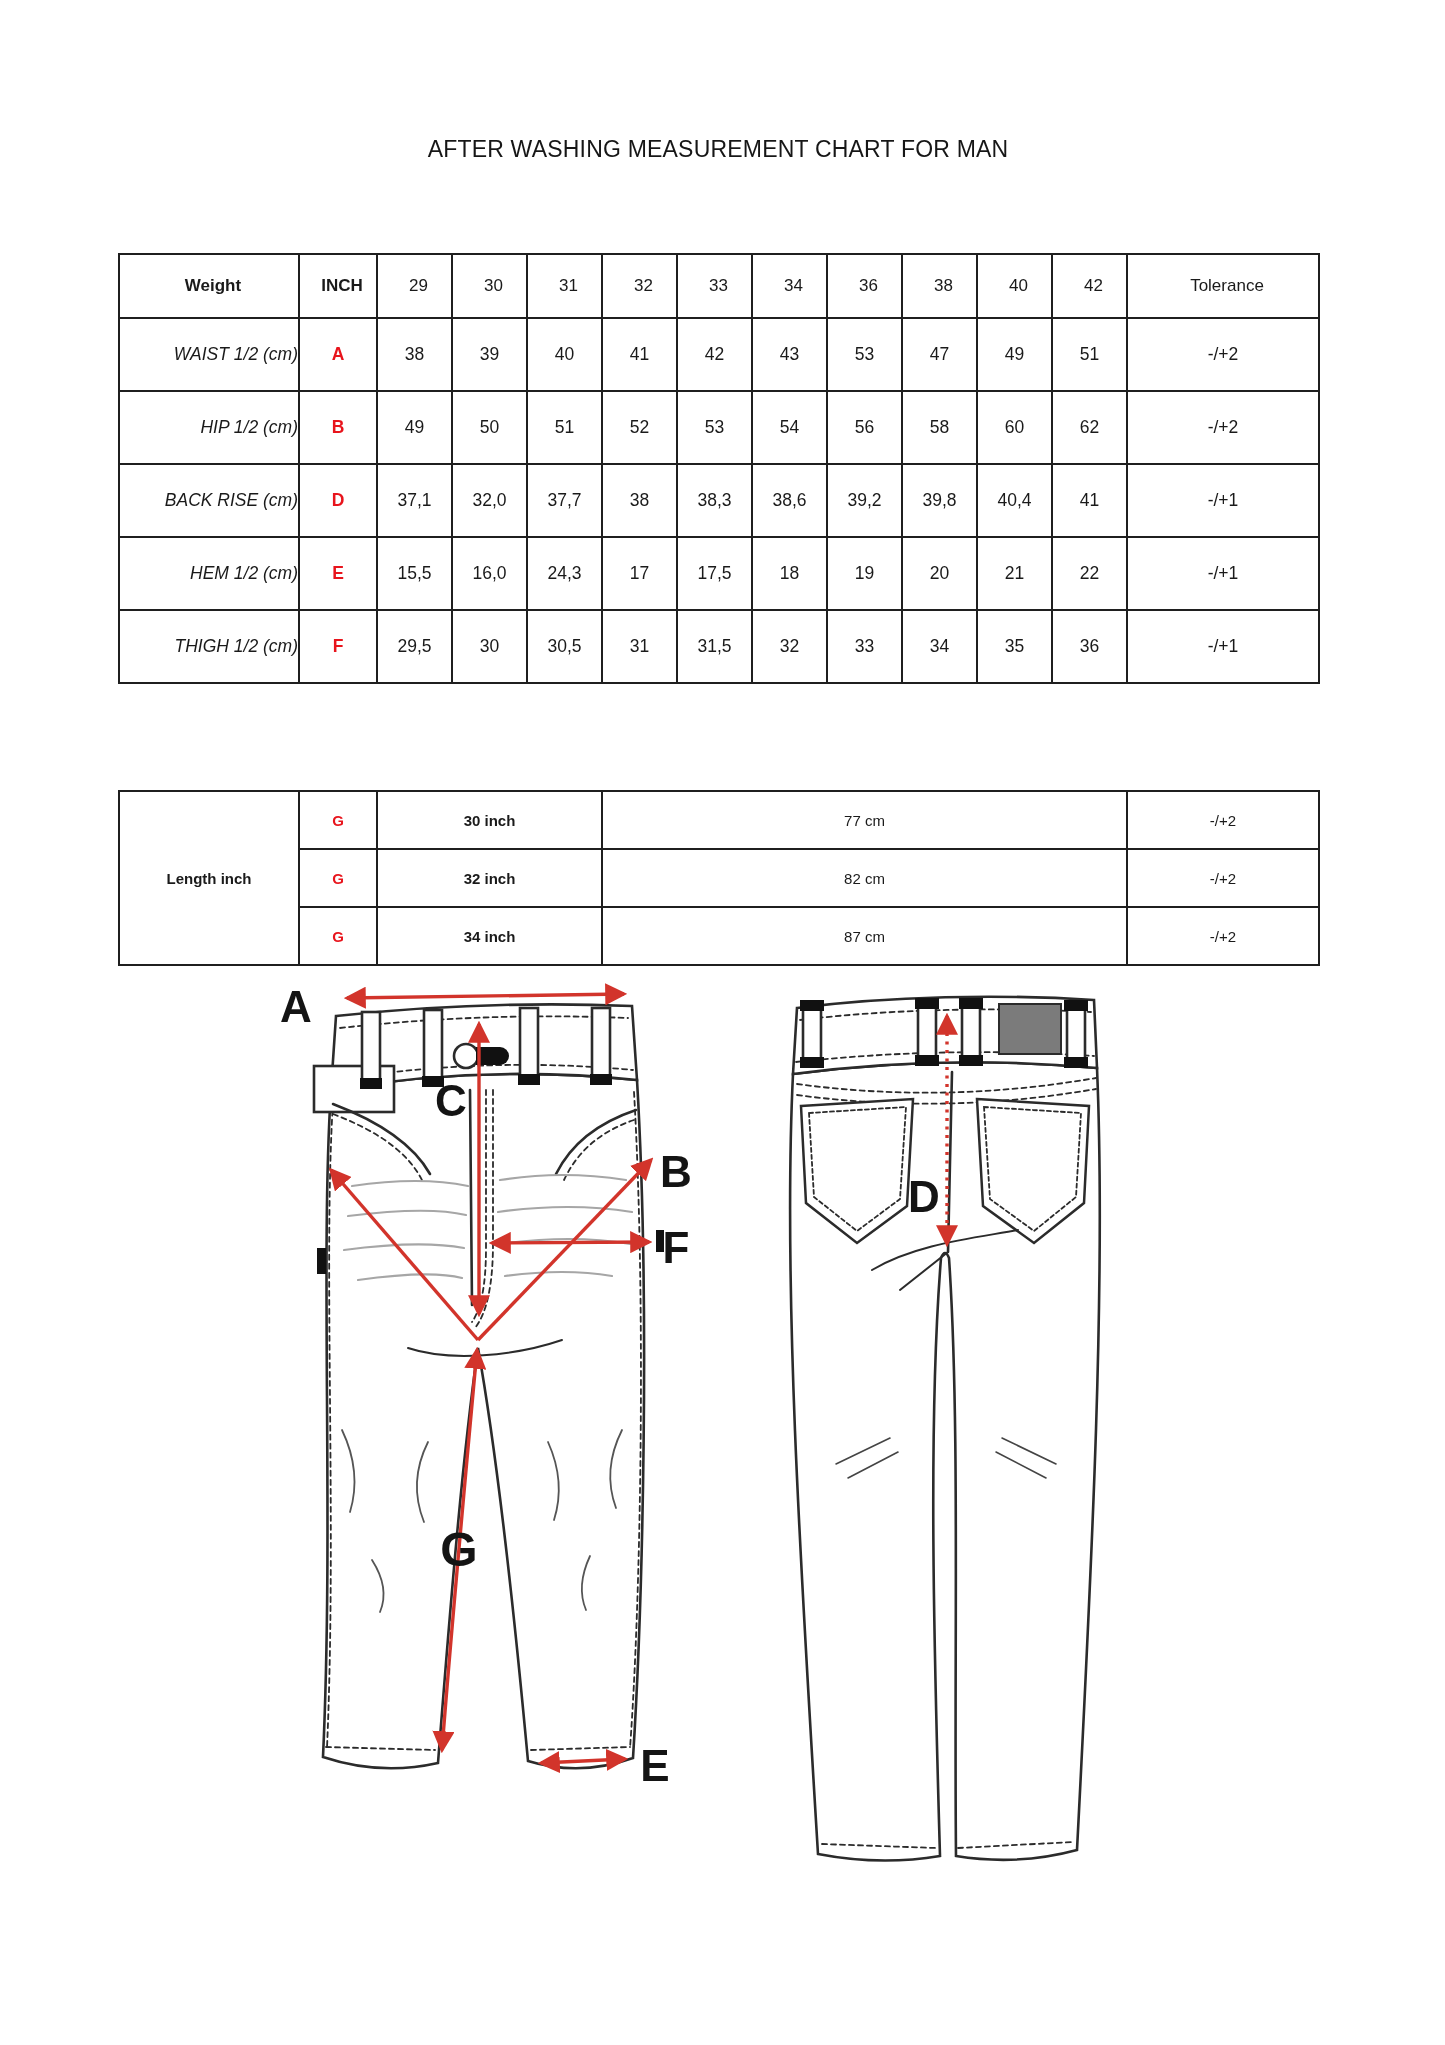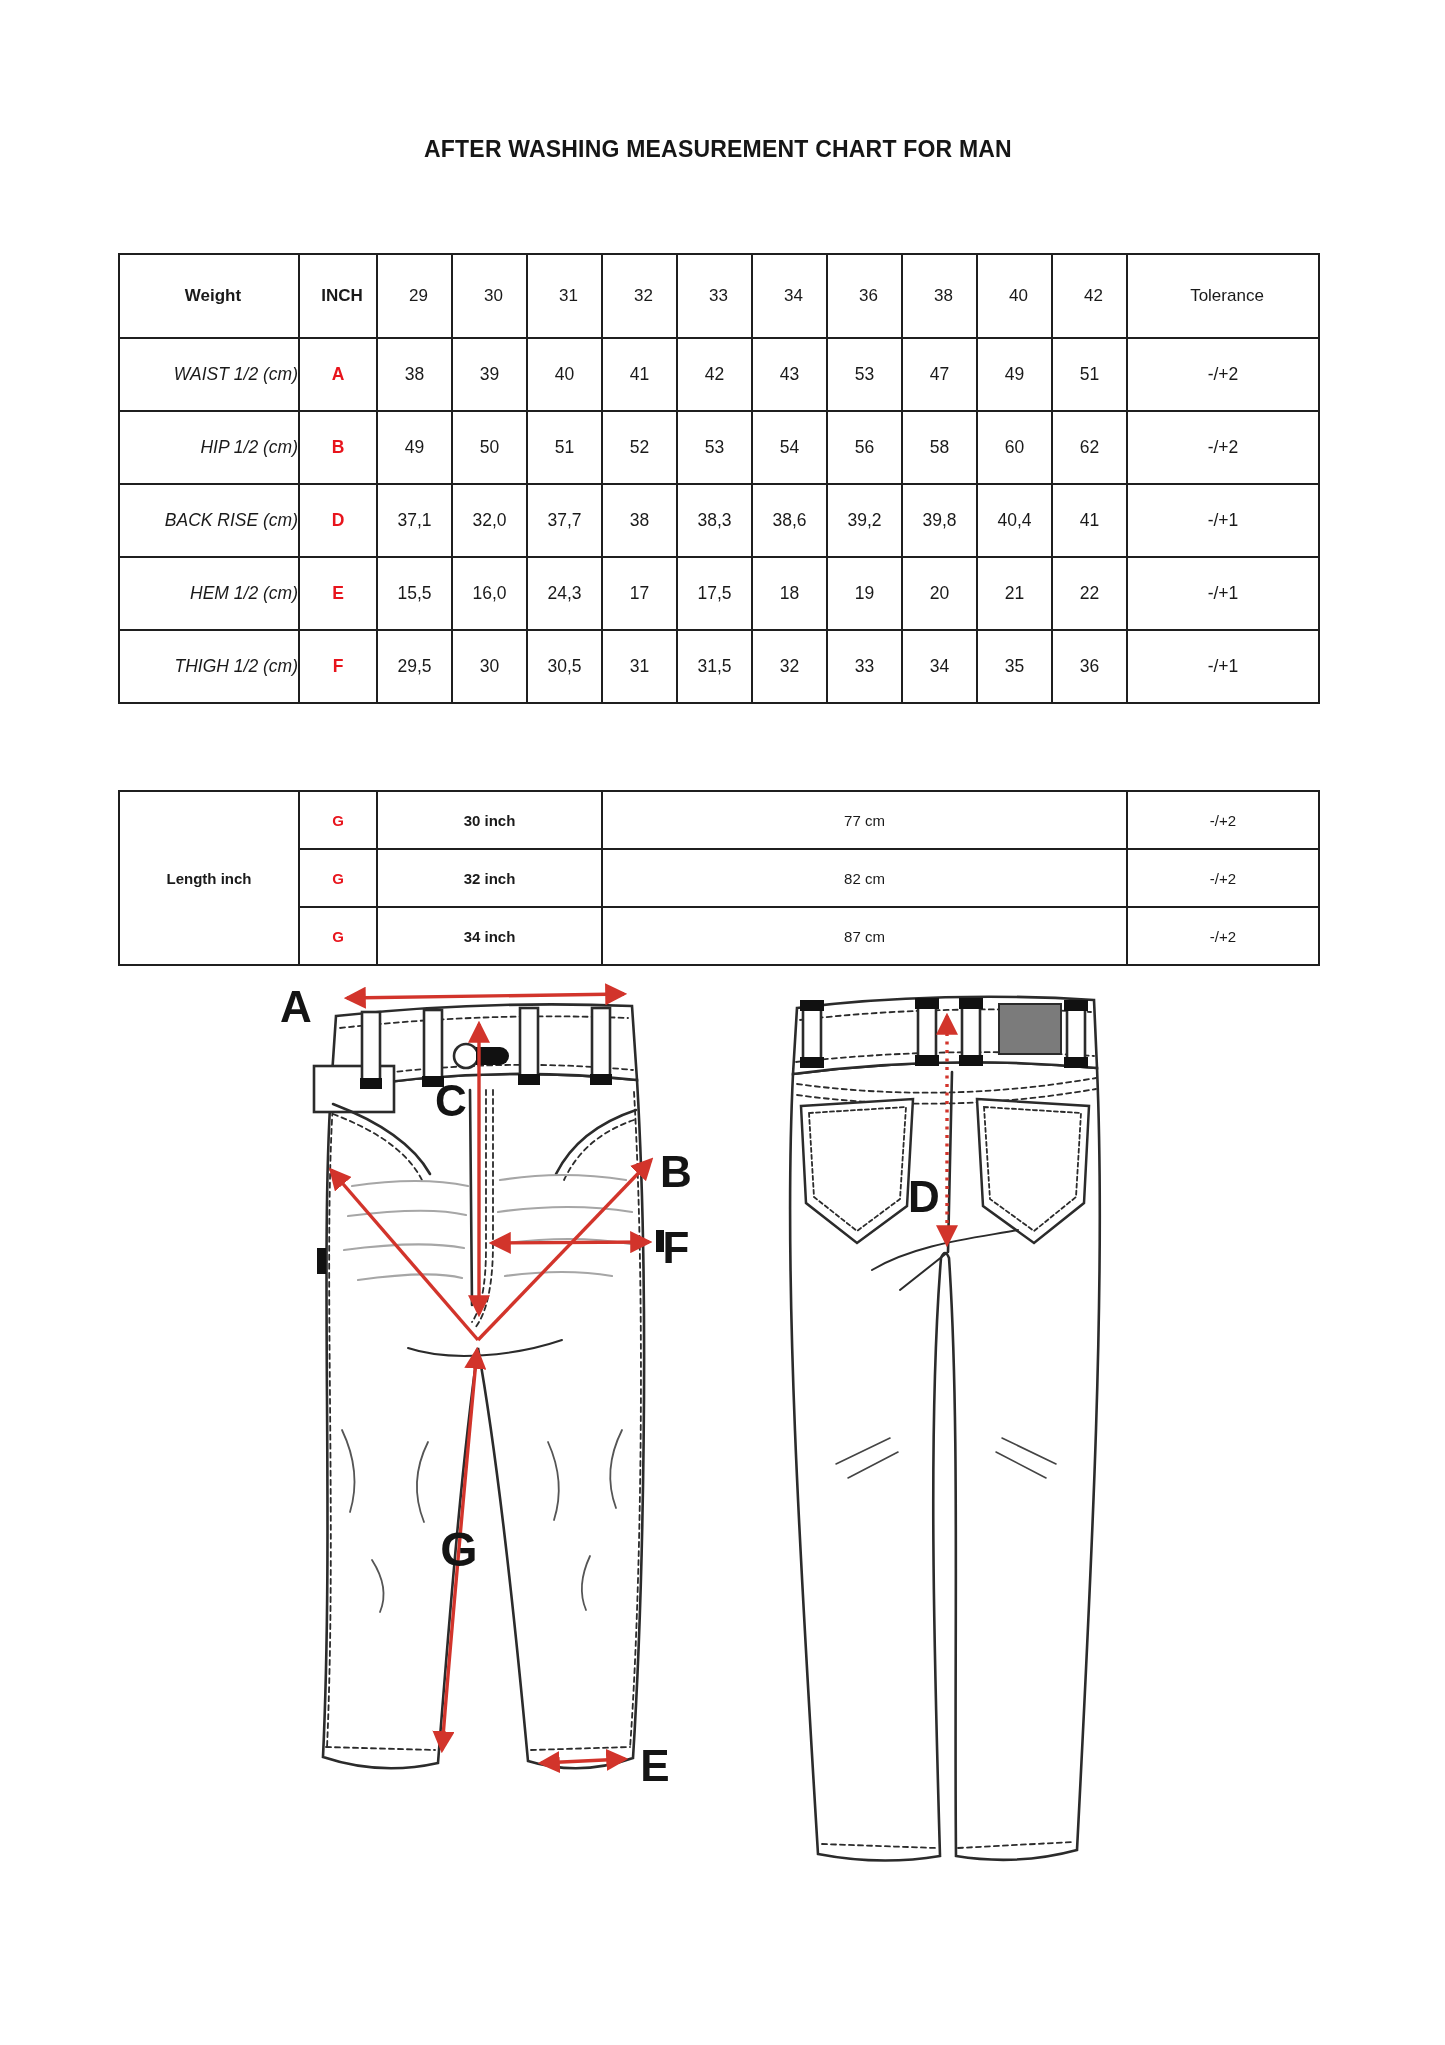--- a/index.html
+++ b/index.html
@@ -5,29 +5,29 @@
   * { margin:0; padding:0; box-sizing:border-box; }
   html,body { background:#ffffff; }
   body {
     width:1445px; height:2045px; position:relative;
     font-family:"Liberation Sans", sans-serif; color:#1a1a1a;
   }
   .sheet { position:absolute; inset:0; overflow:hidden; }
 
   .title {
     position:absolute; top:136px; left:118px; width:1200px;
-    text-align:center; font-size:23px; font-weight:bold; letter-spacing:.2px;
+    text-align:center; font-size:23px; font-weight:normal; letter-spacing:.2px;
     color:#161616;
   }
 
   table { border-collapse:collapse; table-layout:fixed; position:absolute; left:118px; background:#fff; }
   th,td { border:2px solid #1f1f1f; text-align:center; vertical-align:middle; font-weight:normal; overflow:hidden; }
 
   .size-table { top:253px; width:1200px; }
-  .size-table th { height:84px; font-size:17px;padding-left:8px; }
+  .size-table th { height:64px; font-size:17px;padding-left:8px; }
   .size-table td { height:73px; font-size:17.5px; }
   .corner-cell  { font-size:20px; font-weight:bold; }
   .inch-cell    { font-size:15px; font-weight:bold; }
   .tol-head     { font-size:19px; }
   .row-label    { text-align:right; padding-left:5px; font-size:15.5px;font-style:italic; }
   .code-cell    { color:#e8141c; font-weight:bold; font-size:16px; }
   .tol-cell     { font-size:16px; }
 
   .length-table { top:790px; width:1200px; }
   .length-table td { height:58px; font-size:15px; }

